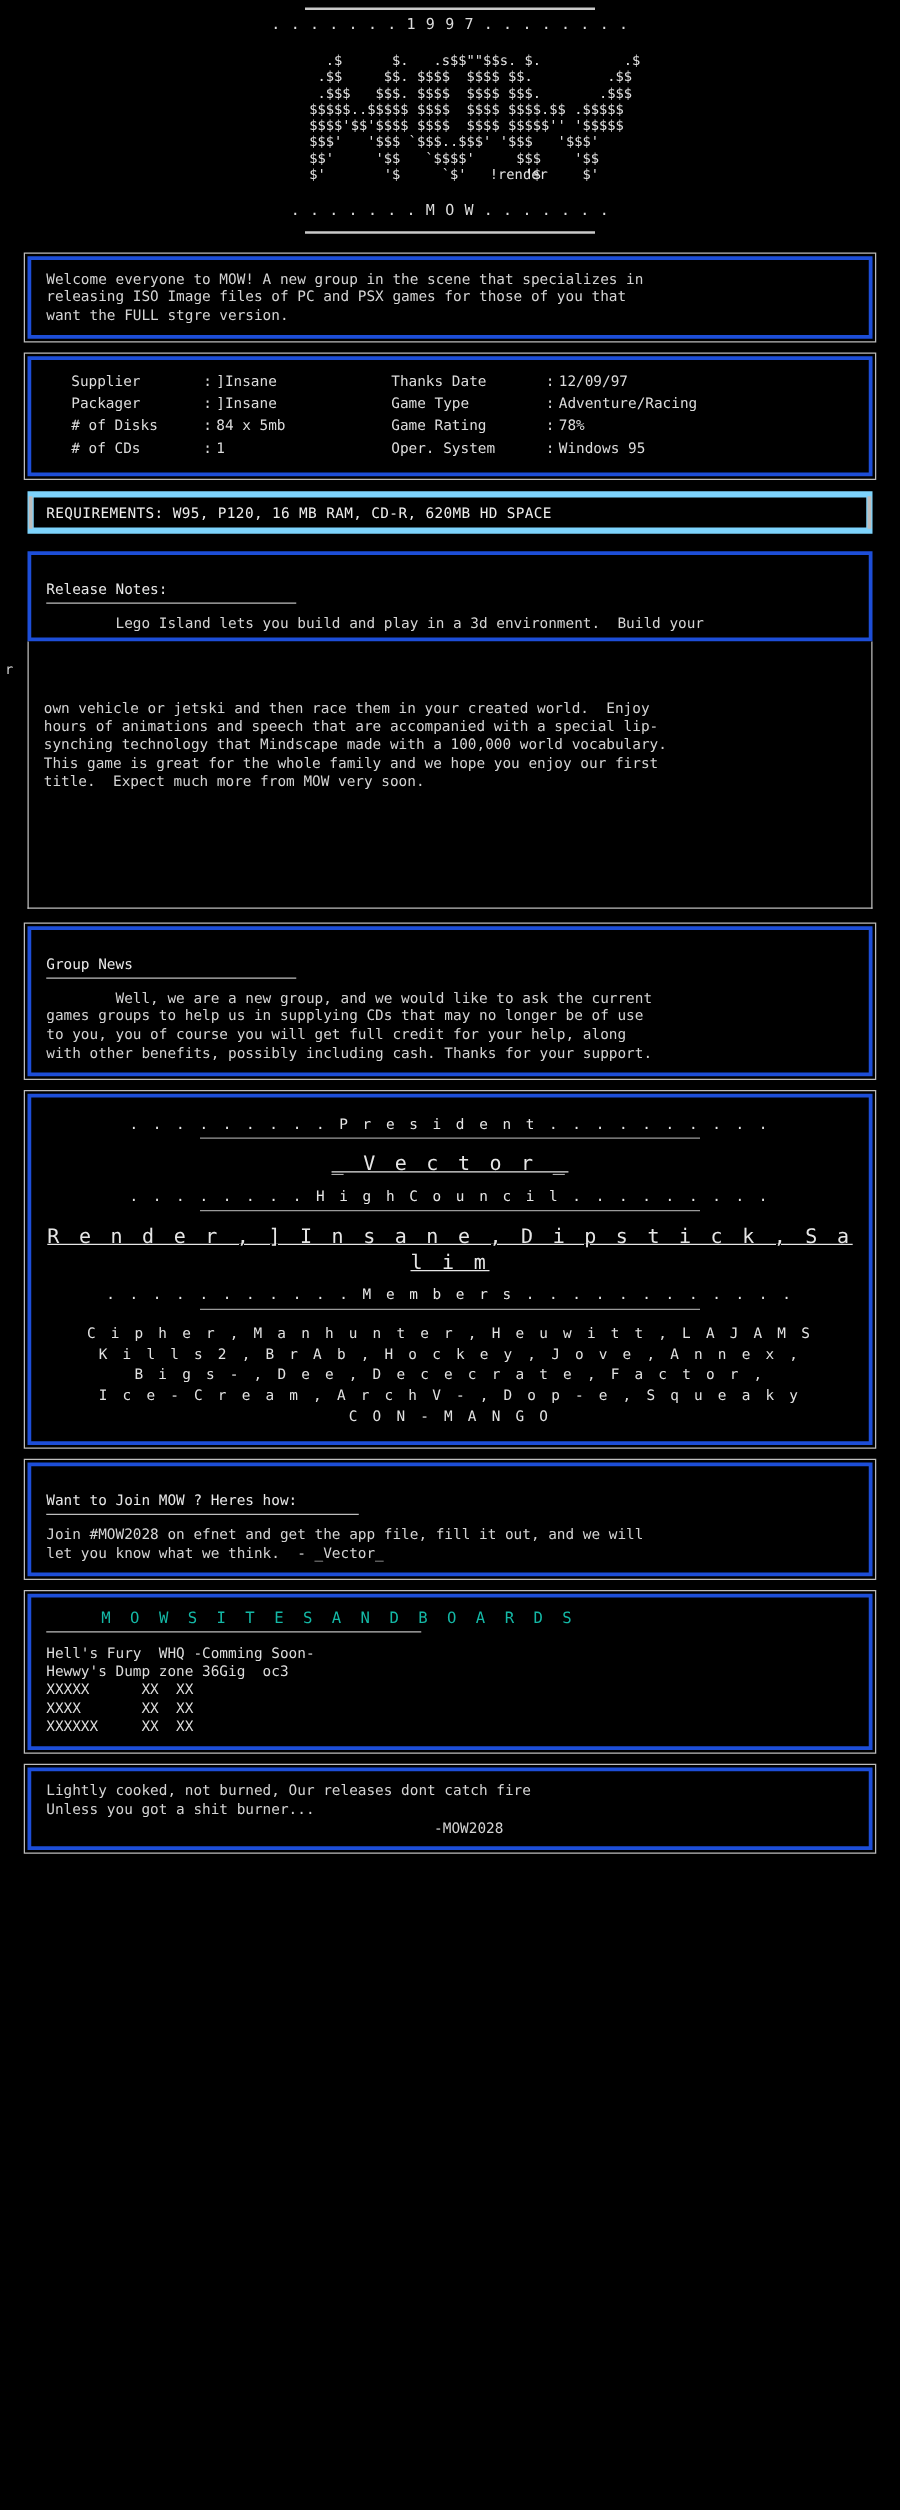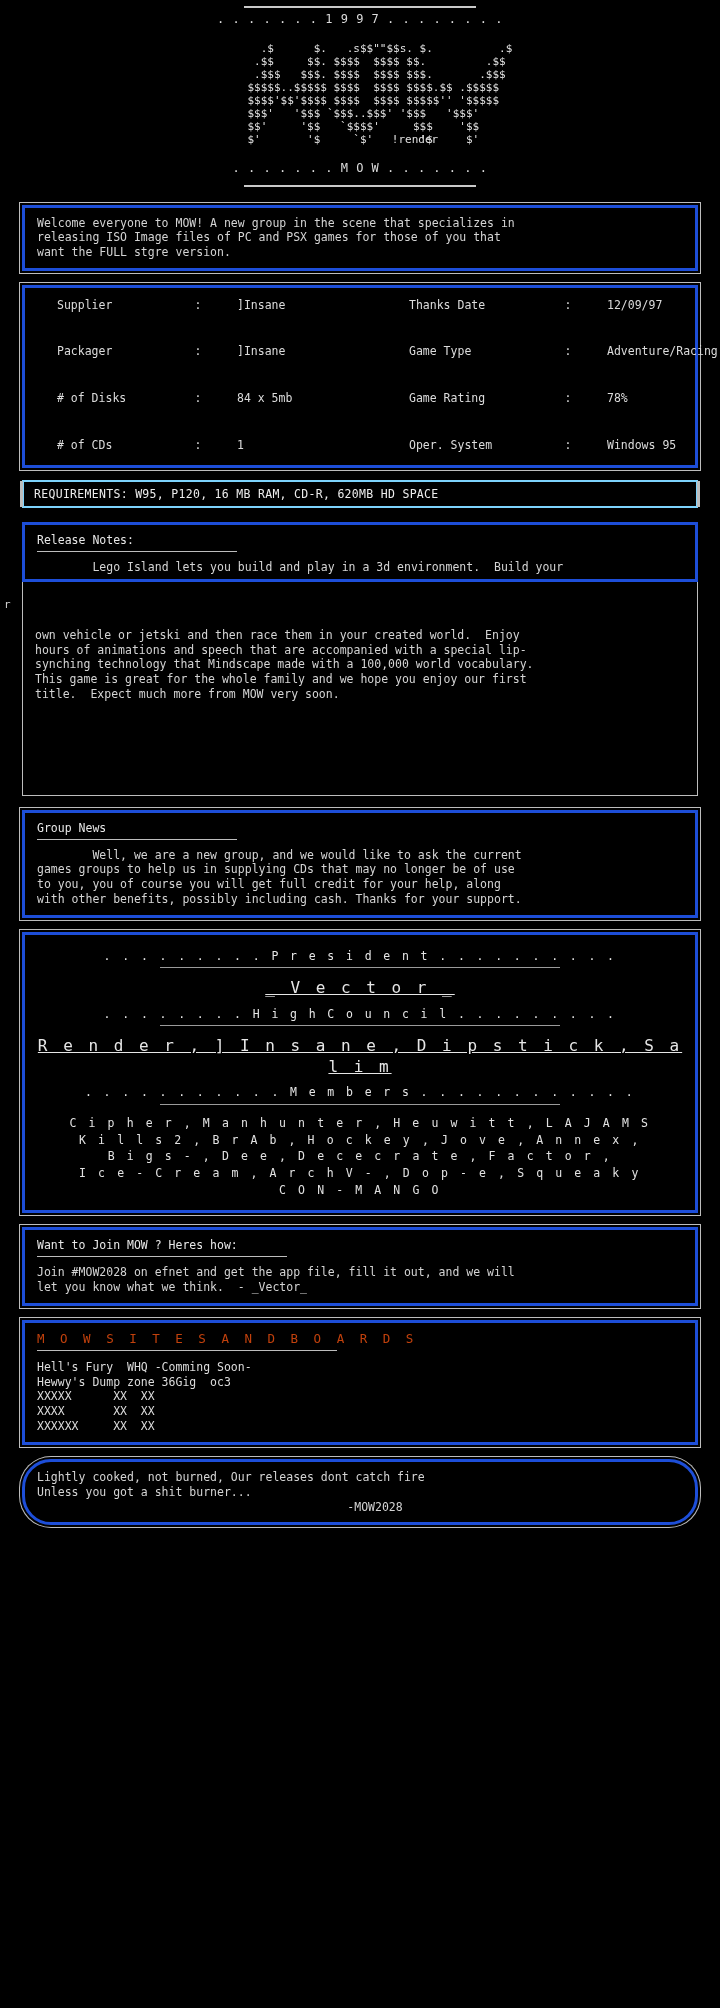--- a/index.html
+++ b/index.html
@@ -83,21 +83,21 @@
     border: 3px solid #1d4ed8;
     margin: 14px 22px 0 22px;
     padding: 8px 12px;
     background: #000;
     position: relative;
   }
   .box.double {
     box-shadow: 0 0 0 2px #000, 0 0 0 3px #bdbdbd;
   }
   .box h3 {
-    margin: 0 0 3px 0;
+    margin: 12px 0 3px 0;
     font-size: 11.5px;
     font-weight: normal;
     color: #e8e8e8;
   }
   .underline {
     height: 1px;
     background: #bdbdbd;
     width: 200px;
     margin: 1px 0 8px 0;
   }
@@ -110,29 +110,28 @@
   .welcome { margin-top: 18px; }
 
   
   .infobox { padding: 10px 14px 12px 14px; }
   .info-grid {
     display: grid;
     grid-template-columns: 120px 14px 140px 120px 14px auto;
     row-gap: 3px;
     font-size: 11.5px;
     color: #dcdcdc;
-    gap: 32px;
   }
   .info-grid .k { padding-left: 18px; }
   .info-grid .c { text-align: center; }
 
   
   .reqbar {
     margin: 12px 22px 0 22px;
-    border: 2px solid #7dd3fc;
+    border: 5px solid #7dd3fc;
     padding: 5px 10px;
     font-size: 11.5px;
     letter-spacing: 0.3px;
     color: #ededed;
     position: relative;
   }
   .reqbar .bar-l, .reqbar .bar-r {
     position: absolute;
     top: -1px;
     bottom: -1px;
@@ -200,28 +199,29 @@
     line-height: 1.45;
   }
 
   
   .joinbox .underline { width: 250px; }
 
   
   .sitesbox .title {
     letter-spacing: 4px;
     font-size: 12.5px;
-    color: #c2410c;
+    color: #14b8a6;
     margin-bottom: 3px;
+    margin-left: 44px;
   }
   .sitesbox .underline { width: 300px; margin-bottom: 9px; }
   .sites-list { color: #dcdcdc; white-space: pre; line-height: 1.3; }
 
   
-  .footer { margin-bottom: 32px; border-radius: 29px; }
+  .footer { margin-bottom: 32px; }
   .footer .sig { text-align: center; padding-left: 30px; }
 </style>
 </head>
 <body>
 
 <div class="page">
 
   <div class="topline-wrap">
     <div class="rule-top"></div>
     <div class="yearline">. . . . . . .  1          9          9          7 . . . . . . . .</div>

